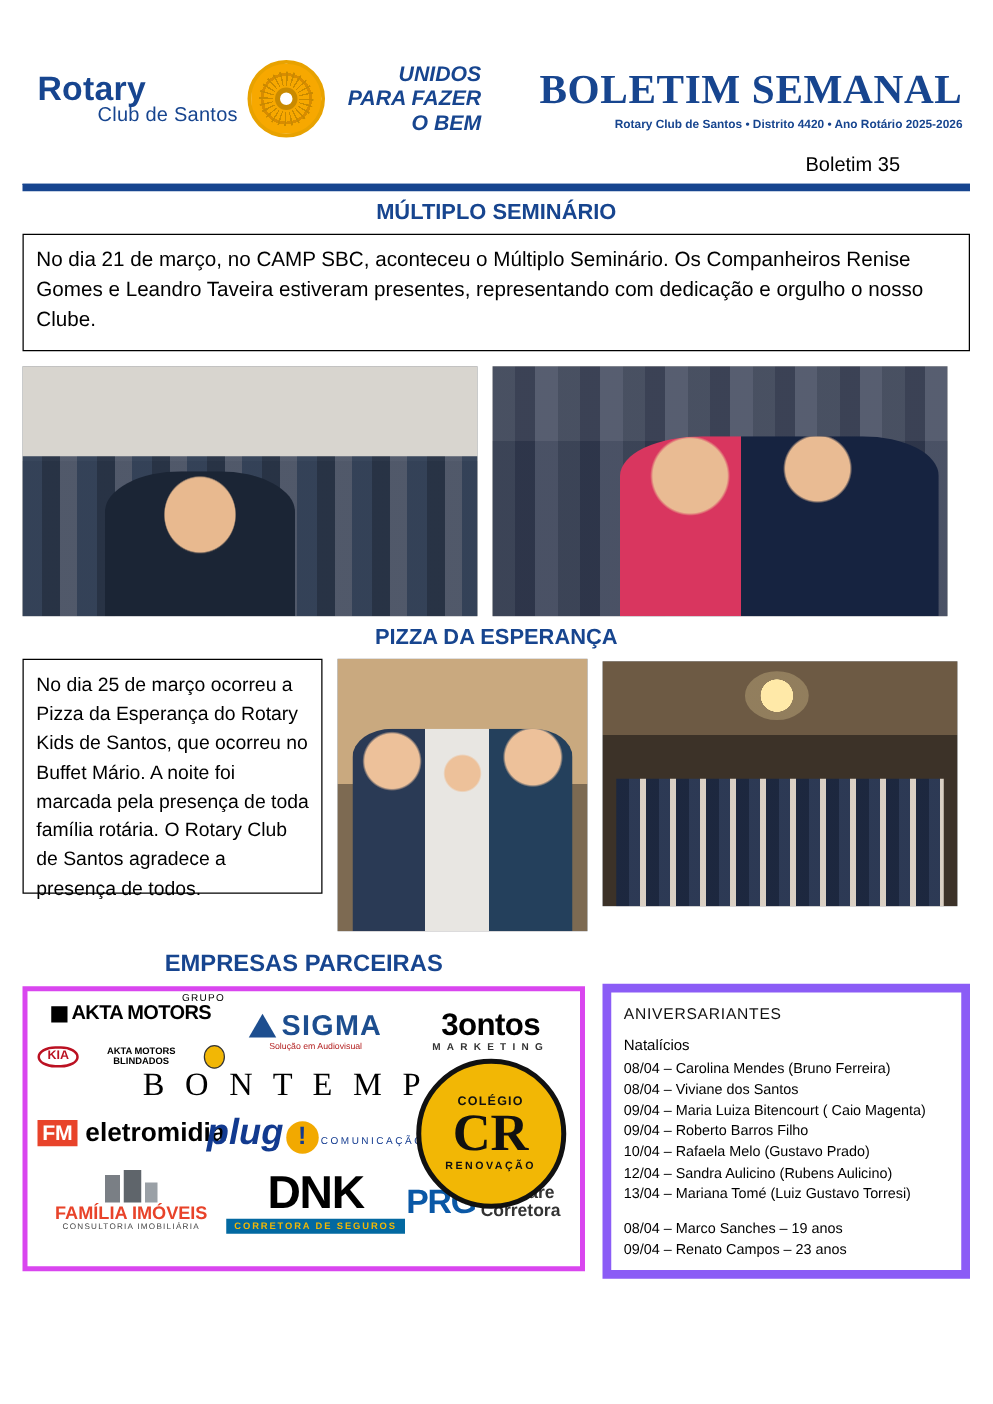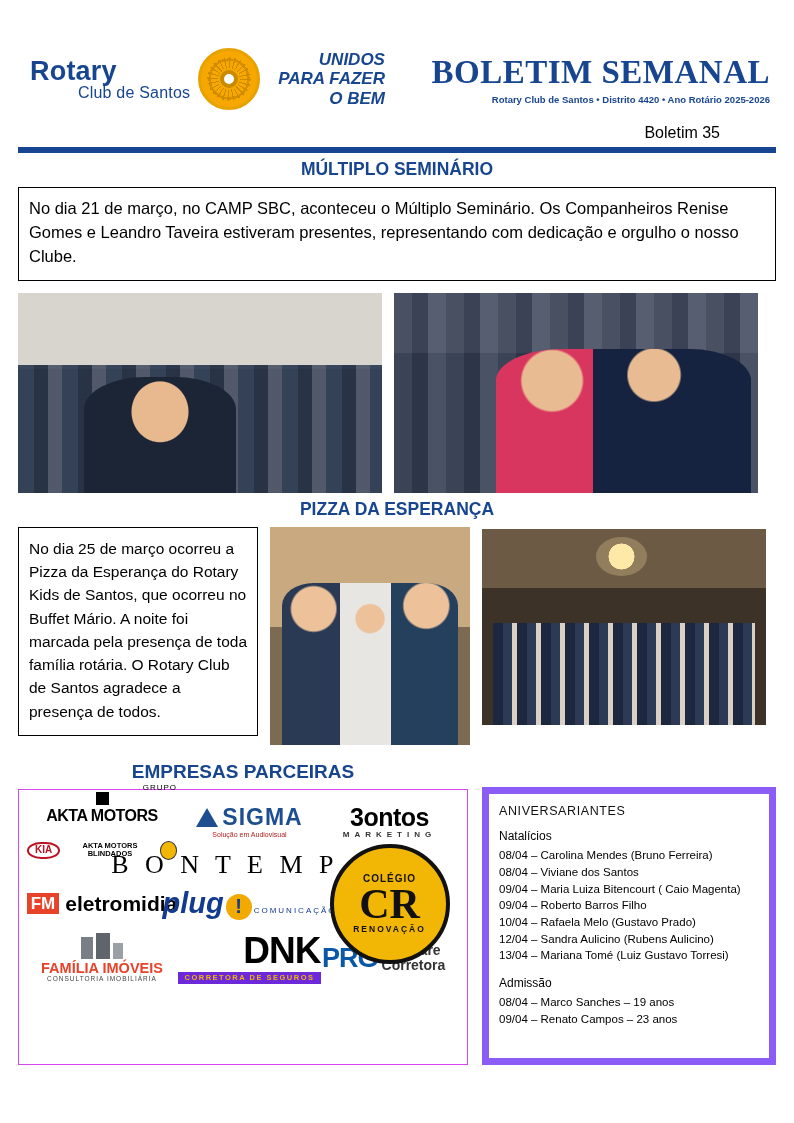--- a/index.html
+++ b/index.html
@@ -154,21 +154,21 @@
   .photo-row-1 .photo { width: 364px; height: 200px; }
 
   .mid-row {
     display: flex;
     gap: 12px;
     margin-top: 2px;
     align-items: flex-start;
   }
   .mid-text {
     width: 240px;
-    height: 209px;
+    height: 188px;
     font-size: 15.5px;
     line-height: 1.5;
   }
   .mid-row .photo.p2 { width: 200px; height: 218px; }
   .mid-row .photo.p3 { width: 284px; height: 196px; margin-top: 2px; }
 
   
   .bottom-row {
     display: flex;
     gap: 14px;
@@ -178,22 +178,22 @@
     width: 450px;
   }
   .partners-title {
     text-align: center;
     color: #17458f;
     font-weight: bold;
     font-size: 19px;
     margin-bottom: 6px;
   }
   .partners-box {
-    border: 1px solid #d946ef;
-    height: 276px;
+    border: 4px solid #d946ef;
+    height: 228px;
     box-sizing: border-box;
     padding: 6px 8px;
     position: relative;
     background: #fff;
   }
   .birthdays {
     flex: 1;
     border: 7px solid #8b5cf6;
     box-sizing: border-box;
     padding: 8px 10px;
@@ -233,21 +233,21 @@
     height: 100%;
   }
   .lg { text-align: center; line-height: 1.05; }
 
   .akta {
     font-family: "Liberation Sans", sans-serif;
   }
   .akta .grupo { font-size: 8px; letter-spacing: 1px; text-align: right; }
   .akta .main {
     font-size: 16px; font-weight: bold; letter-spacing: -.5px;
-    display: flex; align-items: center; gap: 3px; justify-content: center; flex-direction: column;
+    display: flex; align-items: center; gap: 3px; justify-content: center;
   }
   .akta .blk { background: #000; width: 13px; height: 13px; }
   .akta .row2 {
     display: flex; align-items: center; gap: 4px; justify-content: flex-start;
     margin-top: 16px;
   }
   .kia {
     border: 2px solid #bb1122; color: #bb1122; font-weight: bold;
     font-size: 10px; border-radius: 50%/60%; padding: 1px 6px;
   }
@@ -307,23 +307,23 @@
   }
   .colegio .bot { font-size: 8.5px; font-weight: bold; letter-spacing: 2px; color:#111; }
 
   .familia .icons { display:flex; gap:3px; justify-content:center; align-items:flex-end; height: 26px;}
   .familia .b1 { width: 12px; height: 22px; background: #7a7f85; }
   .familia .b2 { width: 14px; height: 26px; background: #5f656b; }
   .familia .b3 { width: 10px; height: 16px; background: #9aa0a6; }
   .familia .name { color: #e8432a; font-weight: bold; font-size: 14.5px; margin-top: 2px;}
   .familia .tag { font-size: 6.5px; letter-spacing: 1px; color: #444; }
 
-  .dnk .name { font-size: 37px; font-weight: bold; letter-spacing: -1px; text-align: right; }
+  .dnk .name { font-size: 37px; font-weight: bold; letter-spacing: -1px; }
   .dnk .bar {
-    background: #6d28d9; color: #f2b705; font-size: 7.5px; letter-spacing: 1.5px;
+    background: #0369a1; color: #f2b705; font-size: 7.5px; letter-spacing: 1.5px;
     padding: 2px 6px; margin-top: 1px; font-weight: bold;
   }
 
   .prg { display: flex; align-items: center; gap: 4px; }
   .prg .mark { color: #0a58a6; font-weight: bold; font-size: 27px; letter-spacing: -1px;}
   .prg .txt { font-size: 14px; font-weight: bold; color: #333; line-height: 1.05; text-align: left;}
 
   
   .ph-inner { position: absolute; inset: 0; }
   .ph1 {
@@ -532,21 +532,20 @@
       <ul>
         <li>08/04 – Carolina Mendes (Bruno Ferreira)</li>
         <li>08/04 – Viviane dos Santos</li>
         <li>09/04 – Maria Luiza Bitencourt ( Caio Magenta)</li>
         <li>09/04 – Roberto Barros Filho</li>
         <li>10/04 – Rafaela Melo (Gustavo Prado)</li>
         <li>12/04 – Sandra Aulicino (Rubens Aulicino)</li>
         <li>13/04 – Mariana Tomé (Luiz Gustavo Torresi)</li>
       </ul>
       <div class="gap"></div>
-      <div class="sub">Admissão</div>
       <ul>
         <li>08/04 – Marco Sanches – 19 anos</li>
         <li>09/04 – Renato Campos – 23 anos</li>
       </ul>
     </div>
 
   </div>
 </div>
 
 </body></html>

